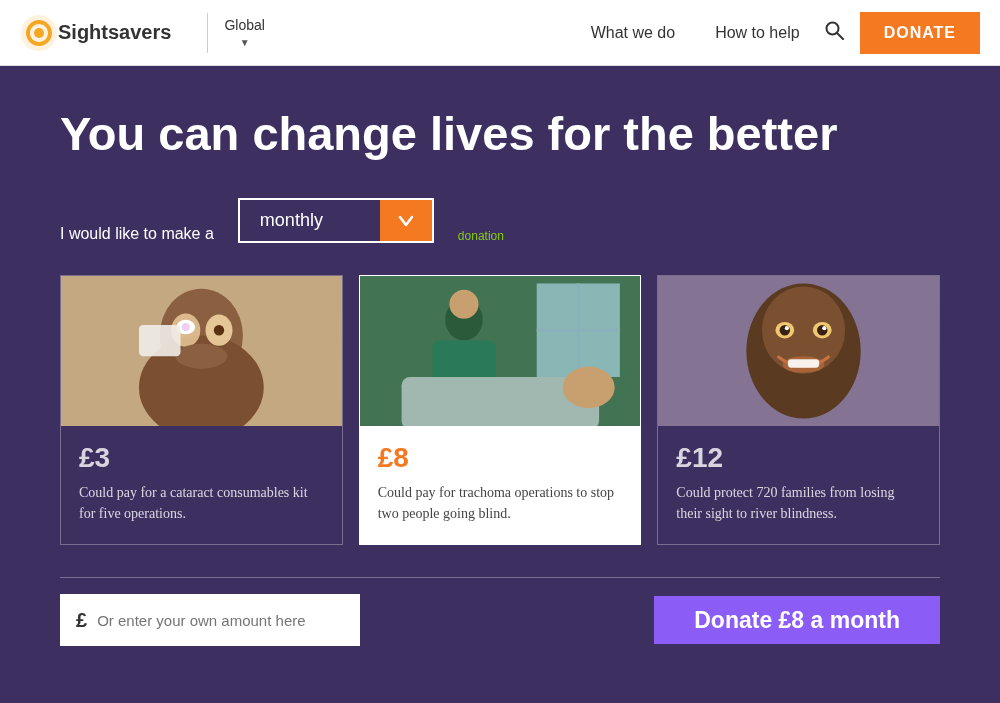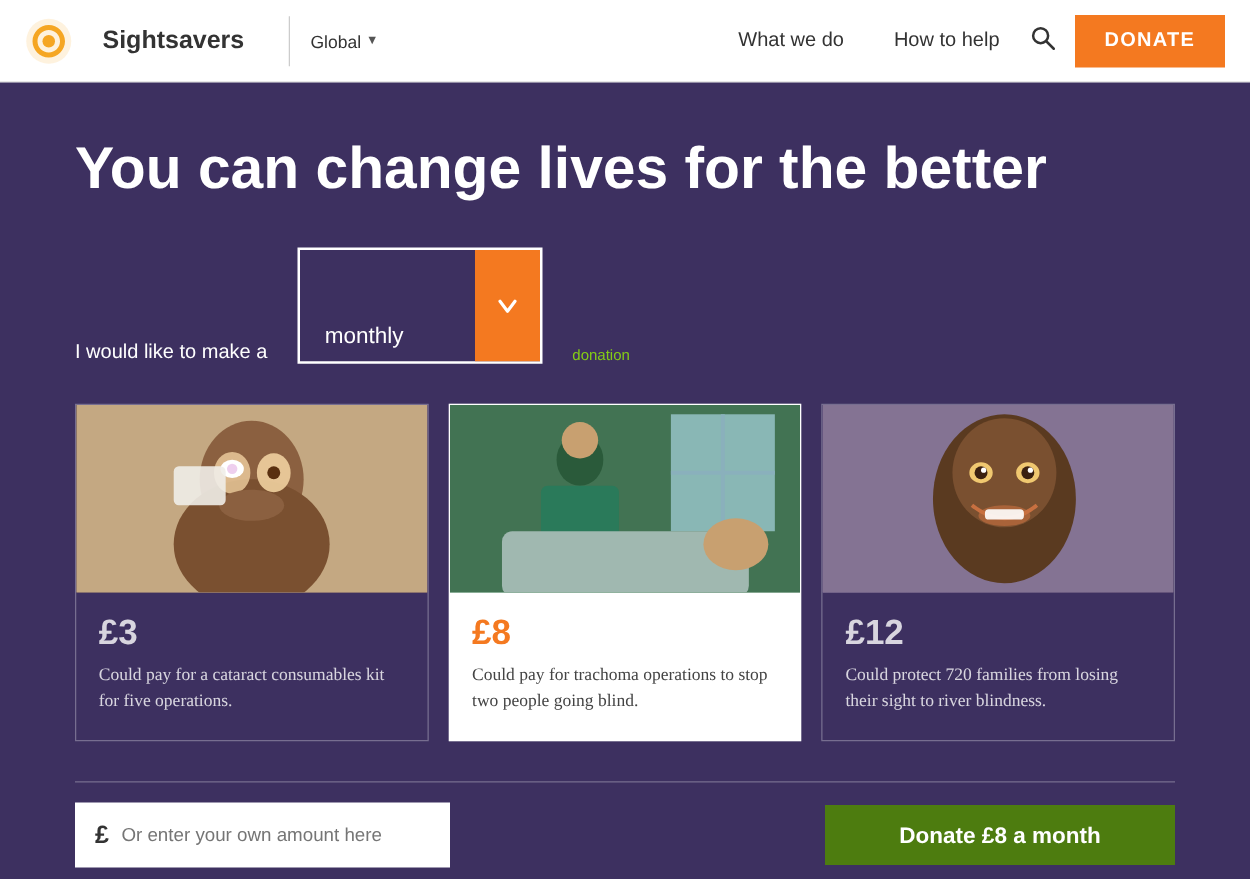--- a/index.html
+++ b/index.html
@@ -10,21 +10,21 @@
       display: flex;
       align-items: center;
       padding: 0 20px;
       height: 66px;
       background: #fff;
       border-bottom: 1px solid #e0e0e0;
     }
     .logo-area {
       display: flex;
       align-items: center;
-      gap: 24px;
+      gap: 0;
       margin-right: 20px;
     }
     .logo-icon {
       width: 38px;
       height: 38px;
     }
     .logo-text {
       font-size: 20px;
       font-weight: bold;
       color: #333;
@@ -35,20 +35,21 @@
       background: #ccc;
       margin: 0 16px;
     }
     .global-selector {
       display: flex;
       align-items: center;
       gap: 4px;
       font-size: 14px;
       color: #333;
       cursor: pointer;
+      flex-direction: column;
     }
     .chevron-small {
       font-size: 10px;
       color: #555;
     }
     nav {
       display: flex;
       align-items: center;
       gap: 40px;
       margin-left: auto;
@@ -109,21 +110,20 @@
       align-items: stretch;
       border: 2px solid #fff;
       background: transparent;
     }
     .frequency-text {
       padding: 10px 20px;
       color: #fff;
       font-size: 18px;
       background: transparent;
       min-width: 140px;
-      margin-top: 48px;
     }
     .frequency-chevron {
       background: #f47920;
       color: #fff;
       padding: 10px 16px;
       font-size: 18px;
       cursor: pointer;
       display: flex;
       align-items: center;
       justify-content: center;
@@ -220,26 +220,26 @@
     }
     .amount-input {
       border: none;
       outline: none;
       font-size: 15px;
       color: #aaa;
       background: transparent;
       flex: 1;
     }
     .donate-action-btn {
-      background: #4d7c0f;
+      background: #8b5cf6;
       color: #fff;
       border: none;
       padding: 0 40px;
       height: 48px;
-      font-size: 18px;
+      font-size: 23px;
       font-weight: bold;
       cursor: pointer;
       margin-left: auto;
       min-width: 280px;
     }
   </style>
 </head>
 <body>
 
 <header>

